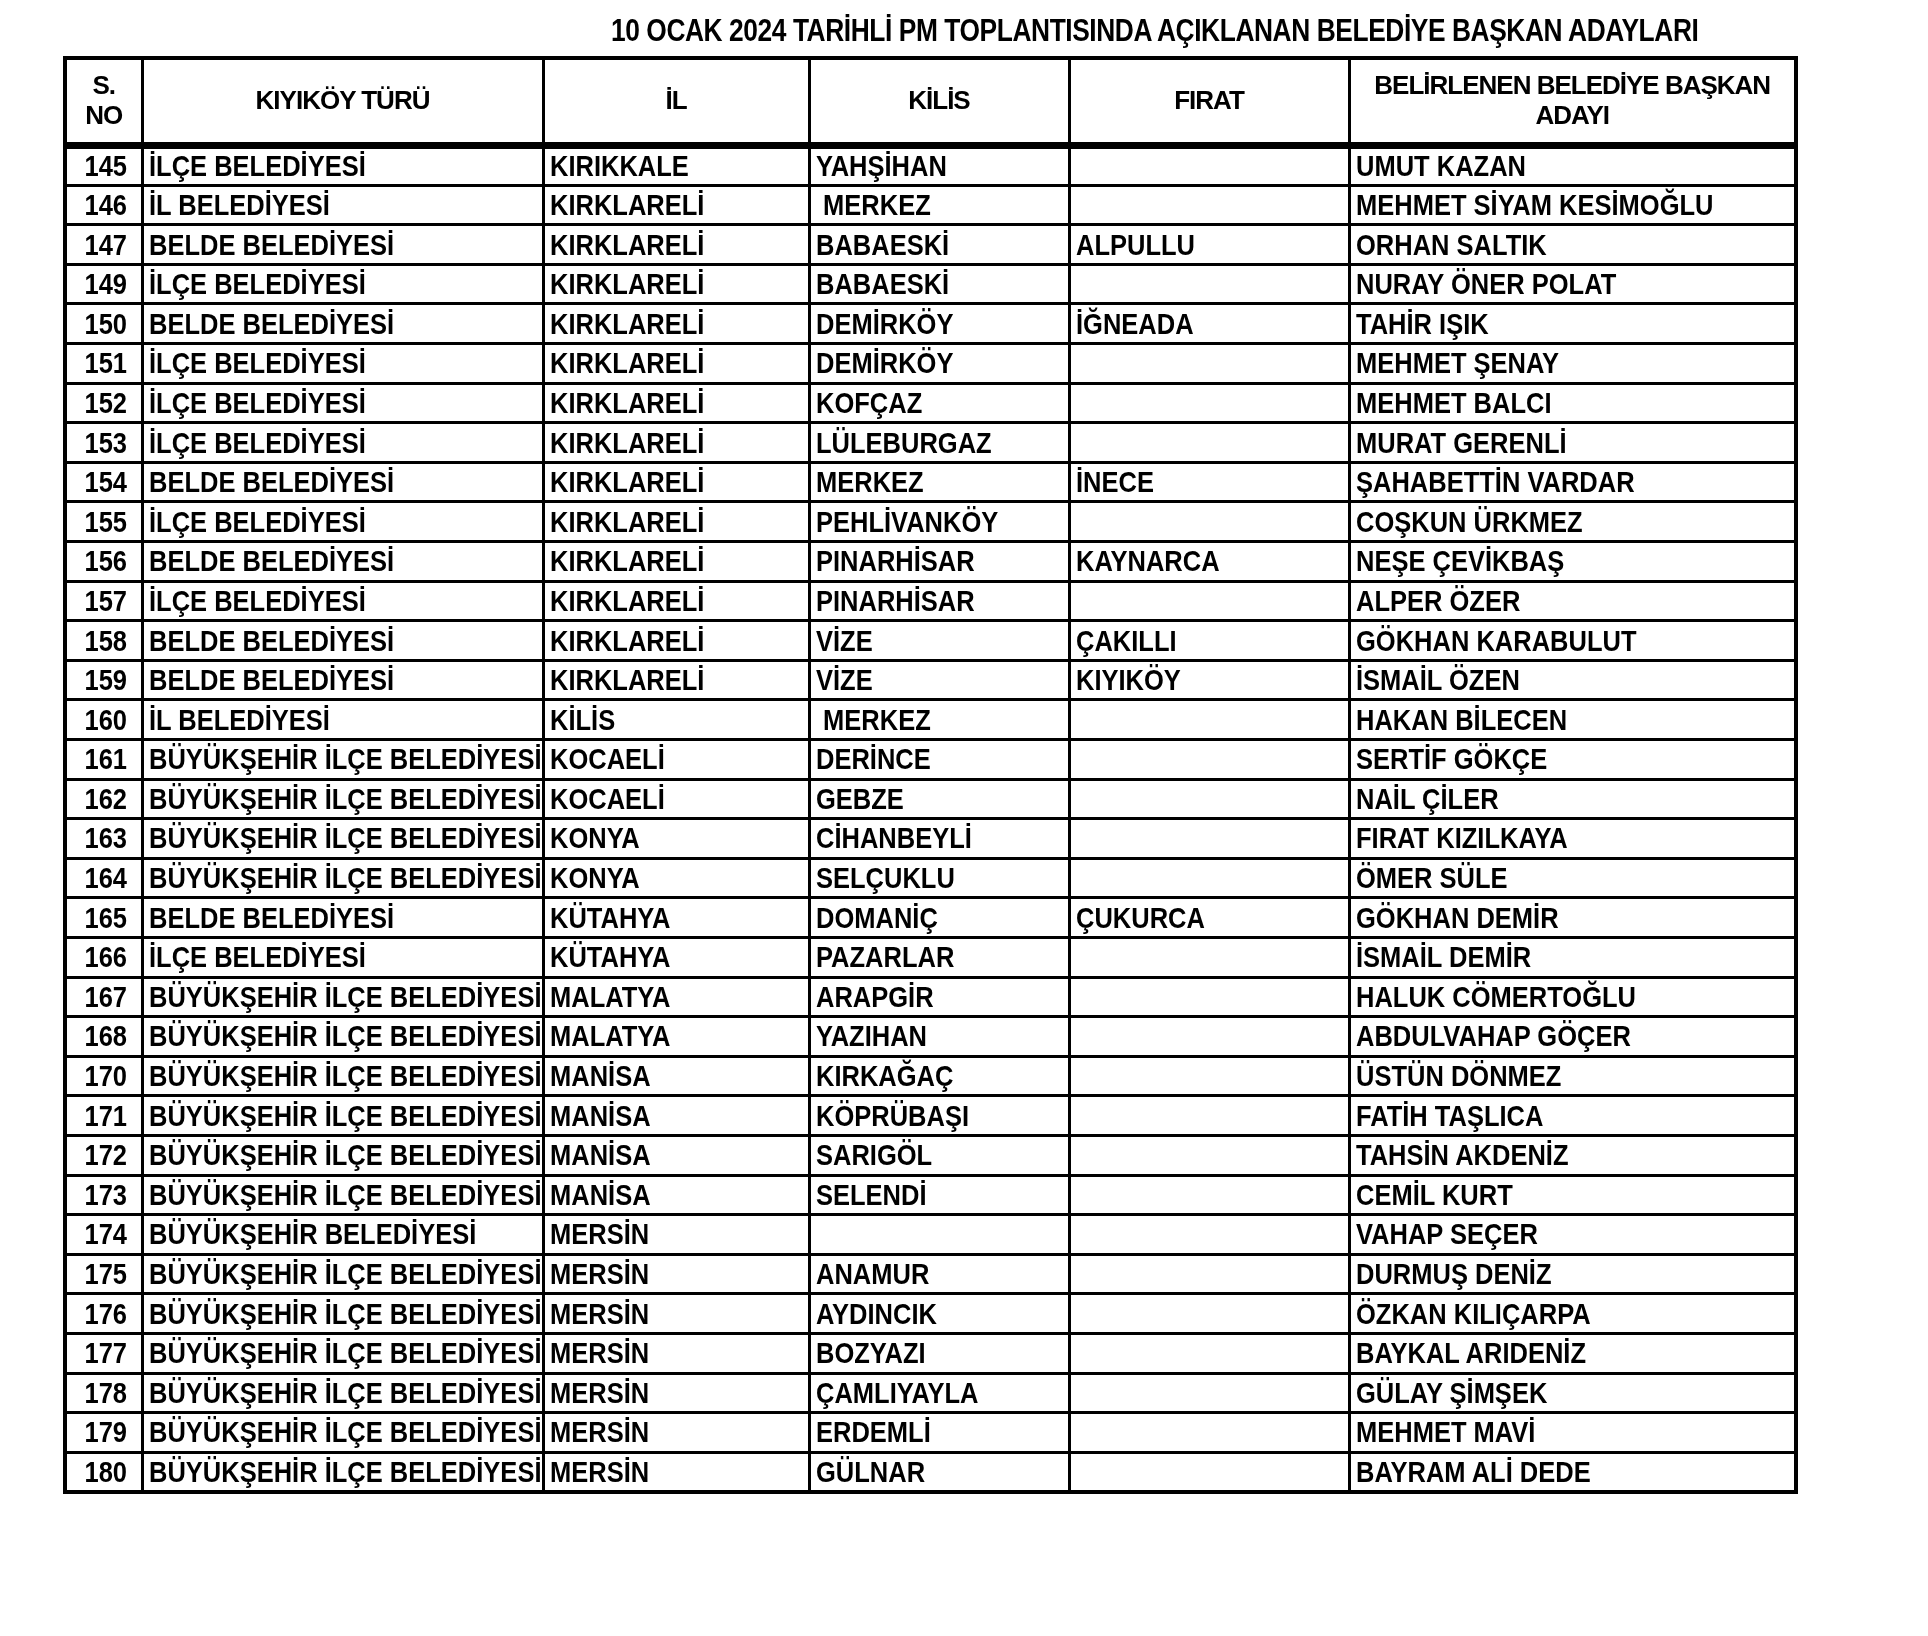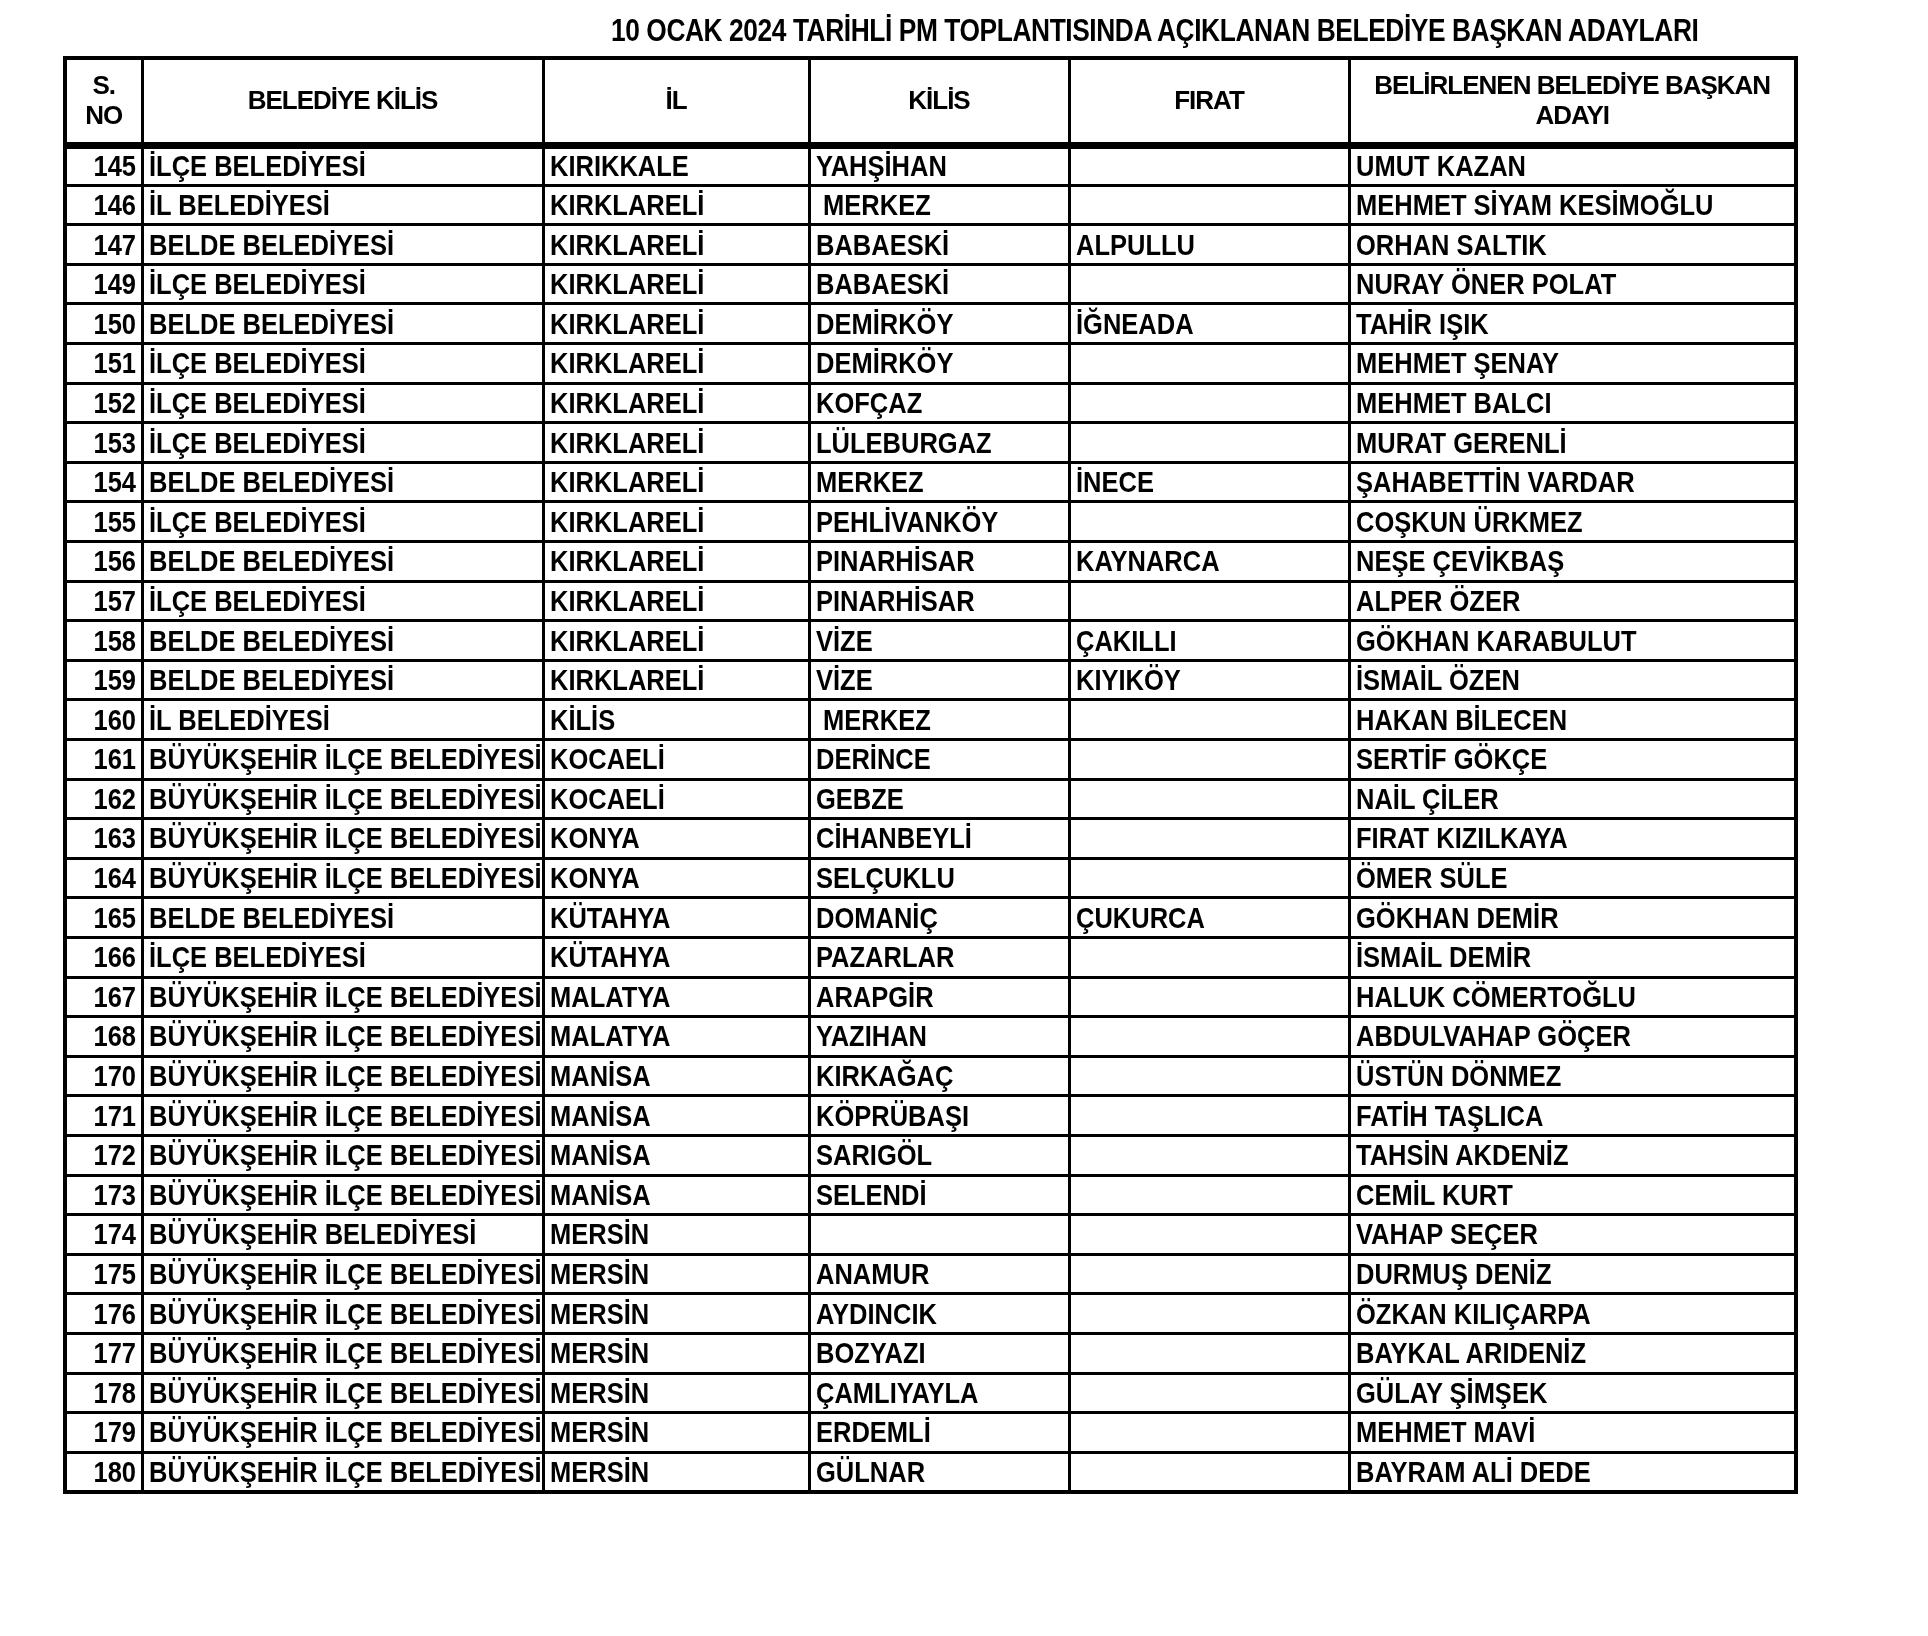--- a/index.html
+++ b/index.html
@@ -75,21 +75,21 @@
     white-space: pre;
     font-weight: bold;
     font-size: 30px;
     line-height: 1;
   }
   td.col-type, td.col-il, td.col-ilce, td.col-belde, td.col-candidate {
     padding-left: 5px;
     text-align: left;
   }
   td.col-no {
-    text-align: right;
+    text-align: center;
     padding-right: 4px;
   }
   td.col-no .cell-text {
     transform-origin: right center;
   }
 </style>
 </head>
 <body>
 
 <div class="page">
@@ -104,21 +104,21 @@
       <col style="width:401px">
       <col style="width:266px">
       <col style="width:260px">
       <col style="width:280px">
       <col style="width:447px">
     </colgroup>
     <thead>
       <tr>
         <th class="col-no"><span class="hdr-text">S.
 NO</span></th>
-        <th class="col-type"><span class="hdr-text">BELEDİYE KİLİS</span></th>
+        <th class="col-type"><span class="hdr-text">KIYIKÖY TÜRÜ</span></th>
         <th class="col-il"><span class="hdr-text">İL</span></th>
         <th class="col-ilce"><span class="hdr-text">KİLİS</span></th>
         <th class="col-belde"><span class="hdr-text">FIRAT</span></th>
         <th class="col-candidate"><span class="hdr-text">BELİRLENEN BELEDİYE BAŞKAN ADAYI</span></th>
       </tr>
     </thead>
     <tbody>
         <tr>
           <td class="col-no"><span class="cell-text">145</span></td>
           <td class="col-type"><span class="cell-text">İLÇE BELEDİYESİ</span></td>

